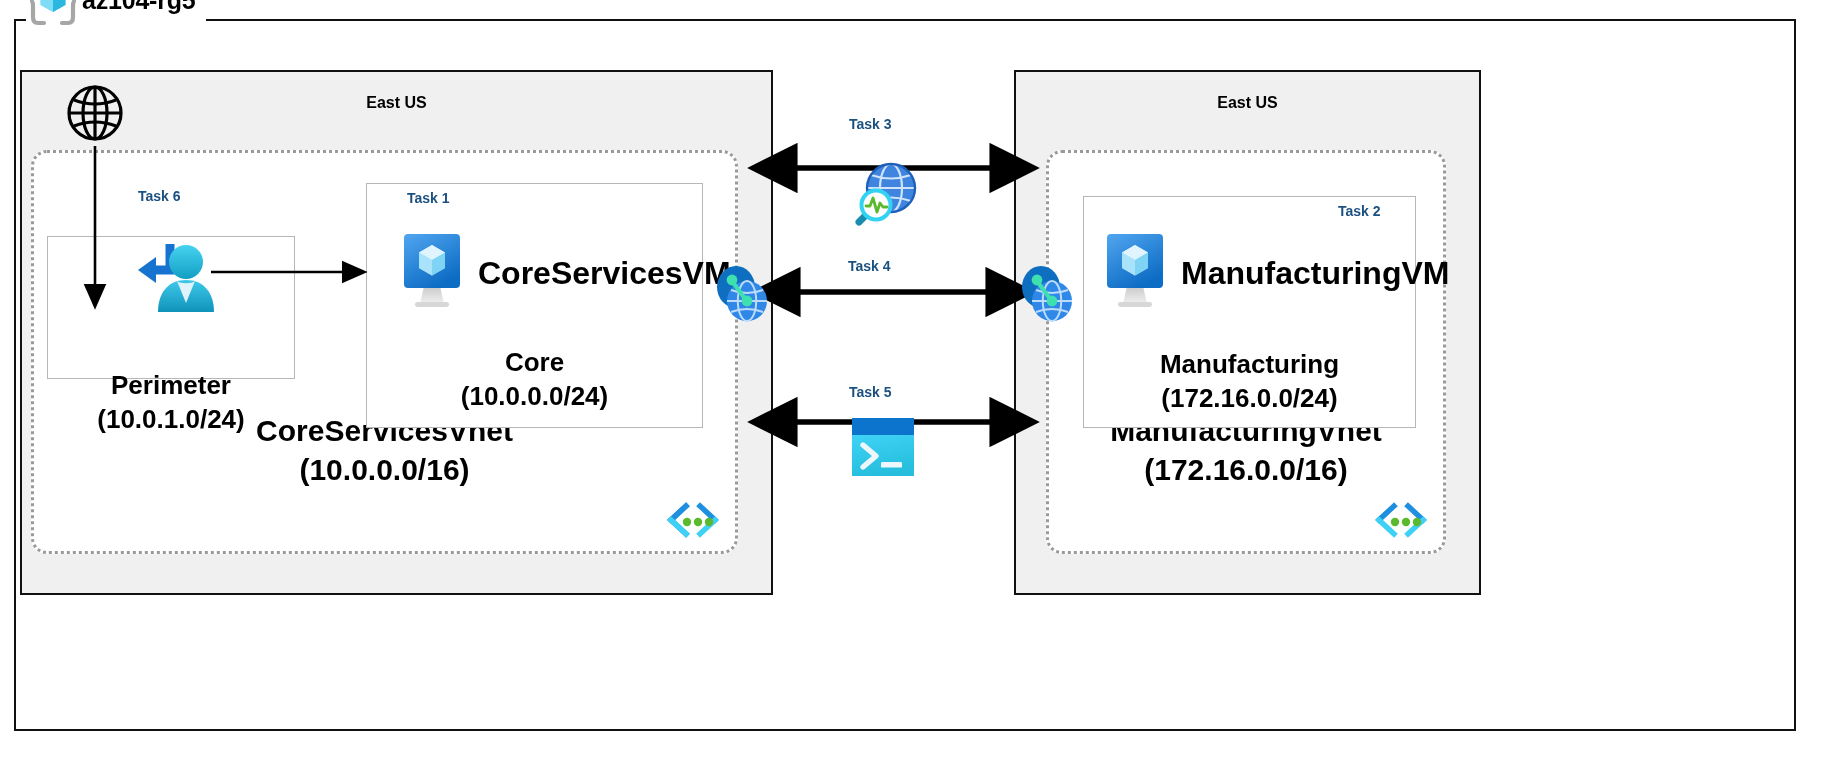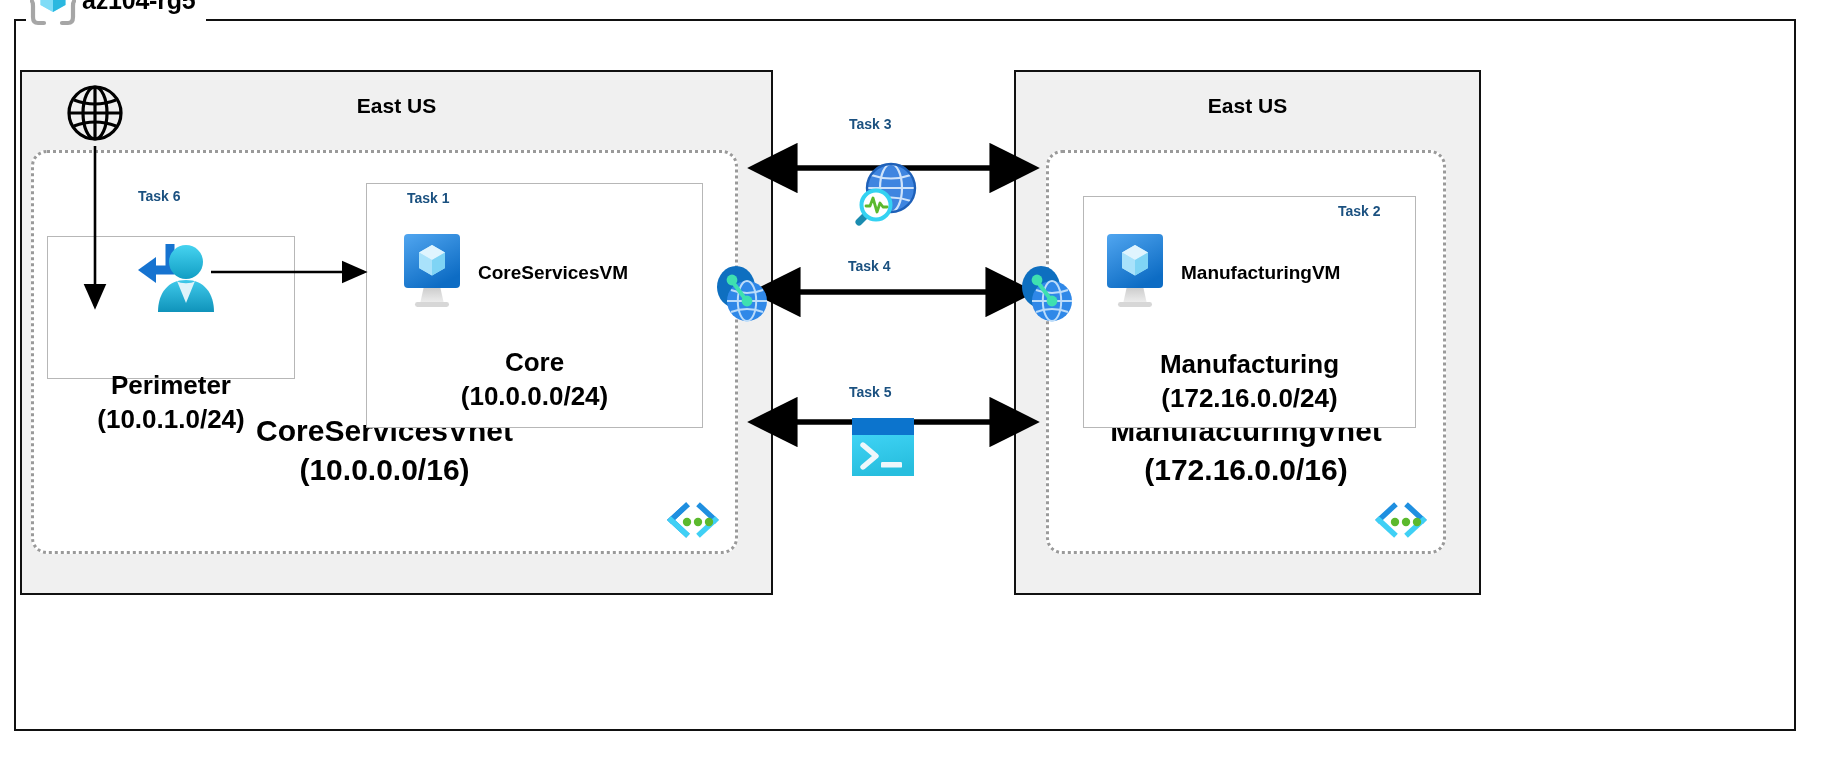--- a/index.html
+++ b/index.html
@@ -28,21 +28,21 @@
   .rg-icon svg{display:block;}
 
   
   .region{
     position:absolute;background:#f0f0f0;border:2.5px solid #111;box-sizing:border-box;
   }
   #region-left{left:20px;top:70px;width:753px;height:525px;}
   #region-right{left:1014px;top:70px;width:467px;height:525px;}
   .region-title{
     position:absolute;left:0;right:0;top:22px;text-align:center;
-    font-size:21px;font-weight:bold;color:#000;
+    font-size:16px;font-weight:bold;color:#000;
   }
 
   
   .vnet{
     position:absolute;background:#ffffff;border:3px dotted #9a9a9a;
     border-radius:16px;box-sizing:border-box;
   }
   #vnet-core{left:31px;top:150px;width:707px;height:404px;}
   #vnet-manu{left:1046px;top:150px;width:400px;height:404px;}
   .vnet-label{
@@ -79,21 +79,21 @@
   #task2{left:1338px;top:203px;}
   #task3{left:849px;top:116px;}
   #task4{left:848px;top:258px;}
   #task5{left:849px;top:384px;}
   #task6{left:138px;top:188px;}
 
   
   .vm-row{position:absolute;display:flex;align-items:center;gap:14px;}
   #vm-core{left:400px;top:232px;}
   #vm-manu{left:1103px;top:232px;}
-  .vm-name{font-size:19px;font-weight:bold;color:#000;white-space:nowrap;}
+  .vm-name{font-size:32px;font-weight:bold;color:#000;white-space:nowrap;}
 
   
   #person-perimeter{position:absolute;left:128px;top:240px;}
 
   
   .icon-abs{position:absolute;}
   #globe-internet{left:66px;top:84px;}
   #watcher-icon{left:850px;top:160px;z-index:4;}
   #peer-left{left:712px;top:262px;z-index:4;}
   #peer-right{left:1017px;top:262px;z-index:4;}

